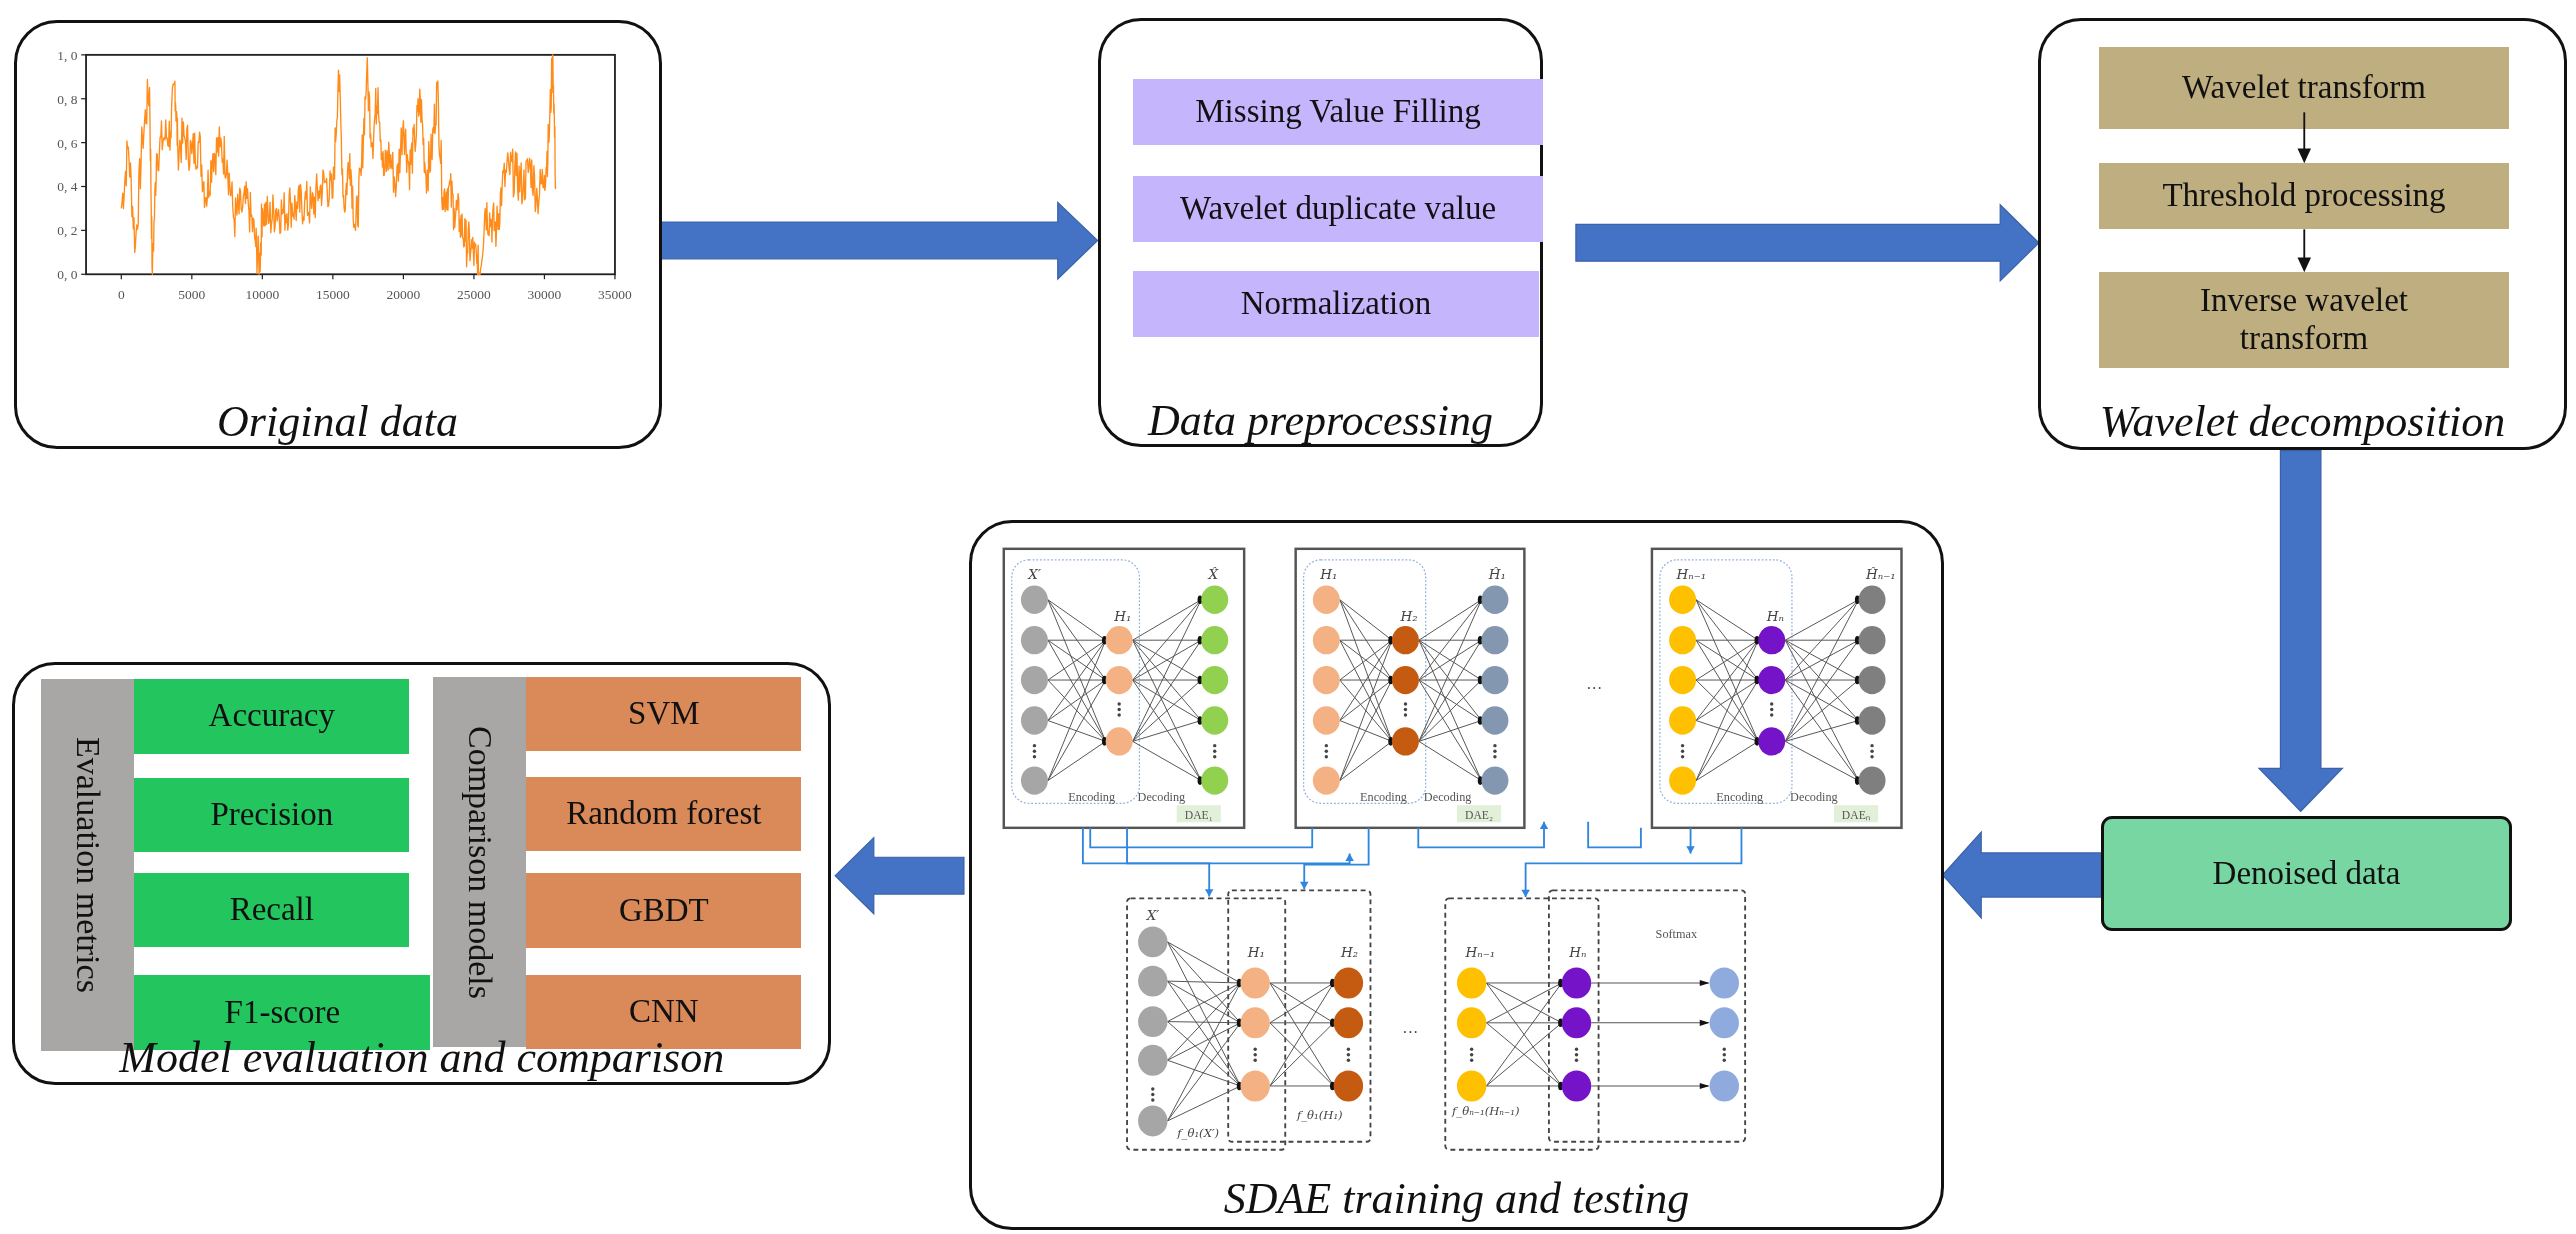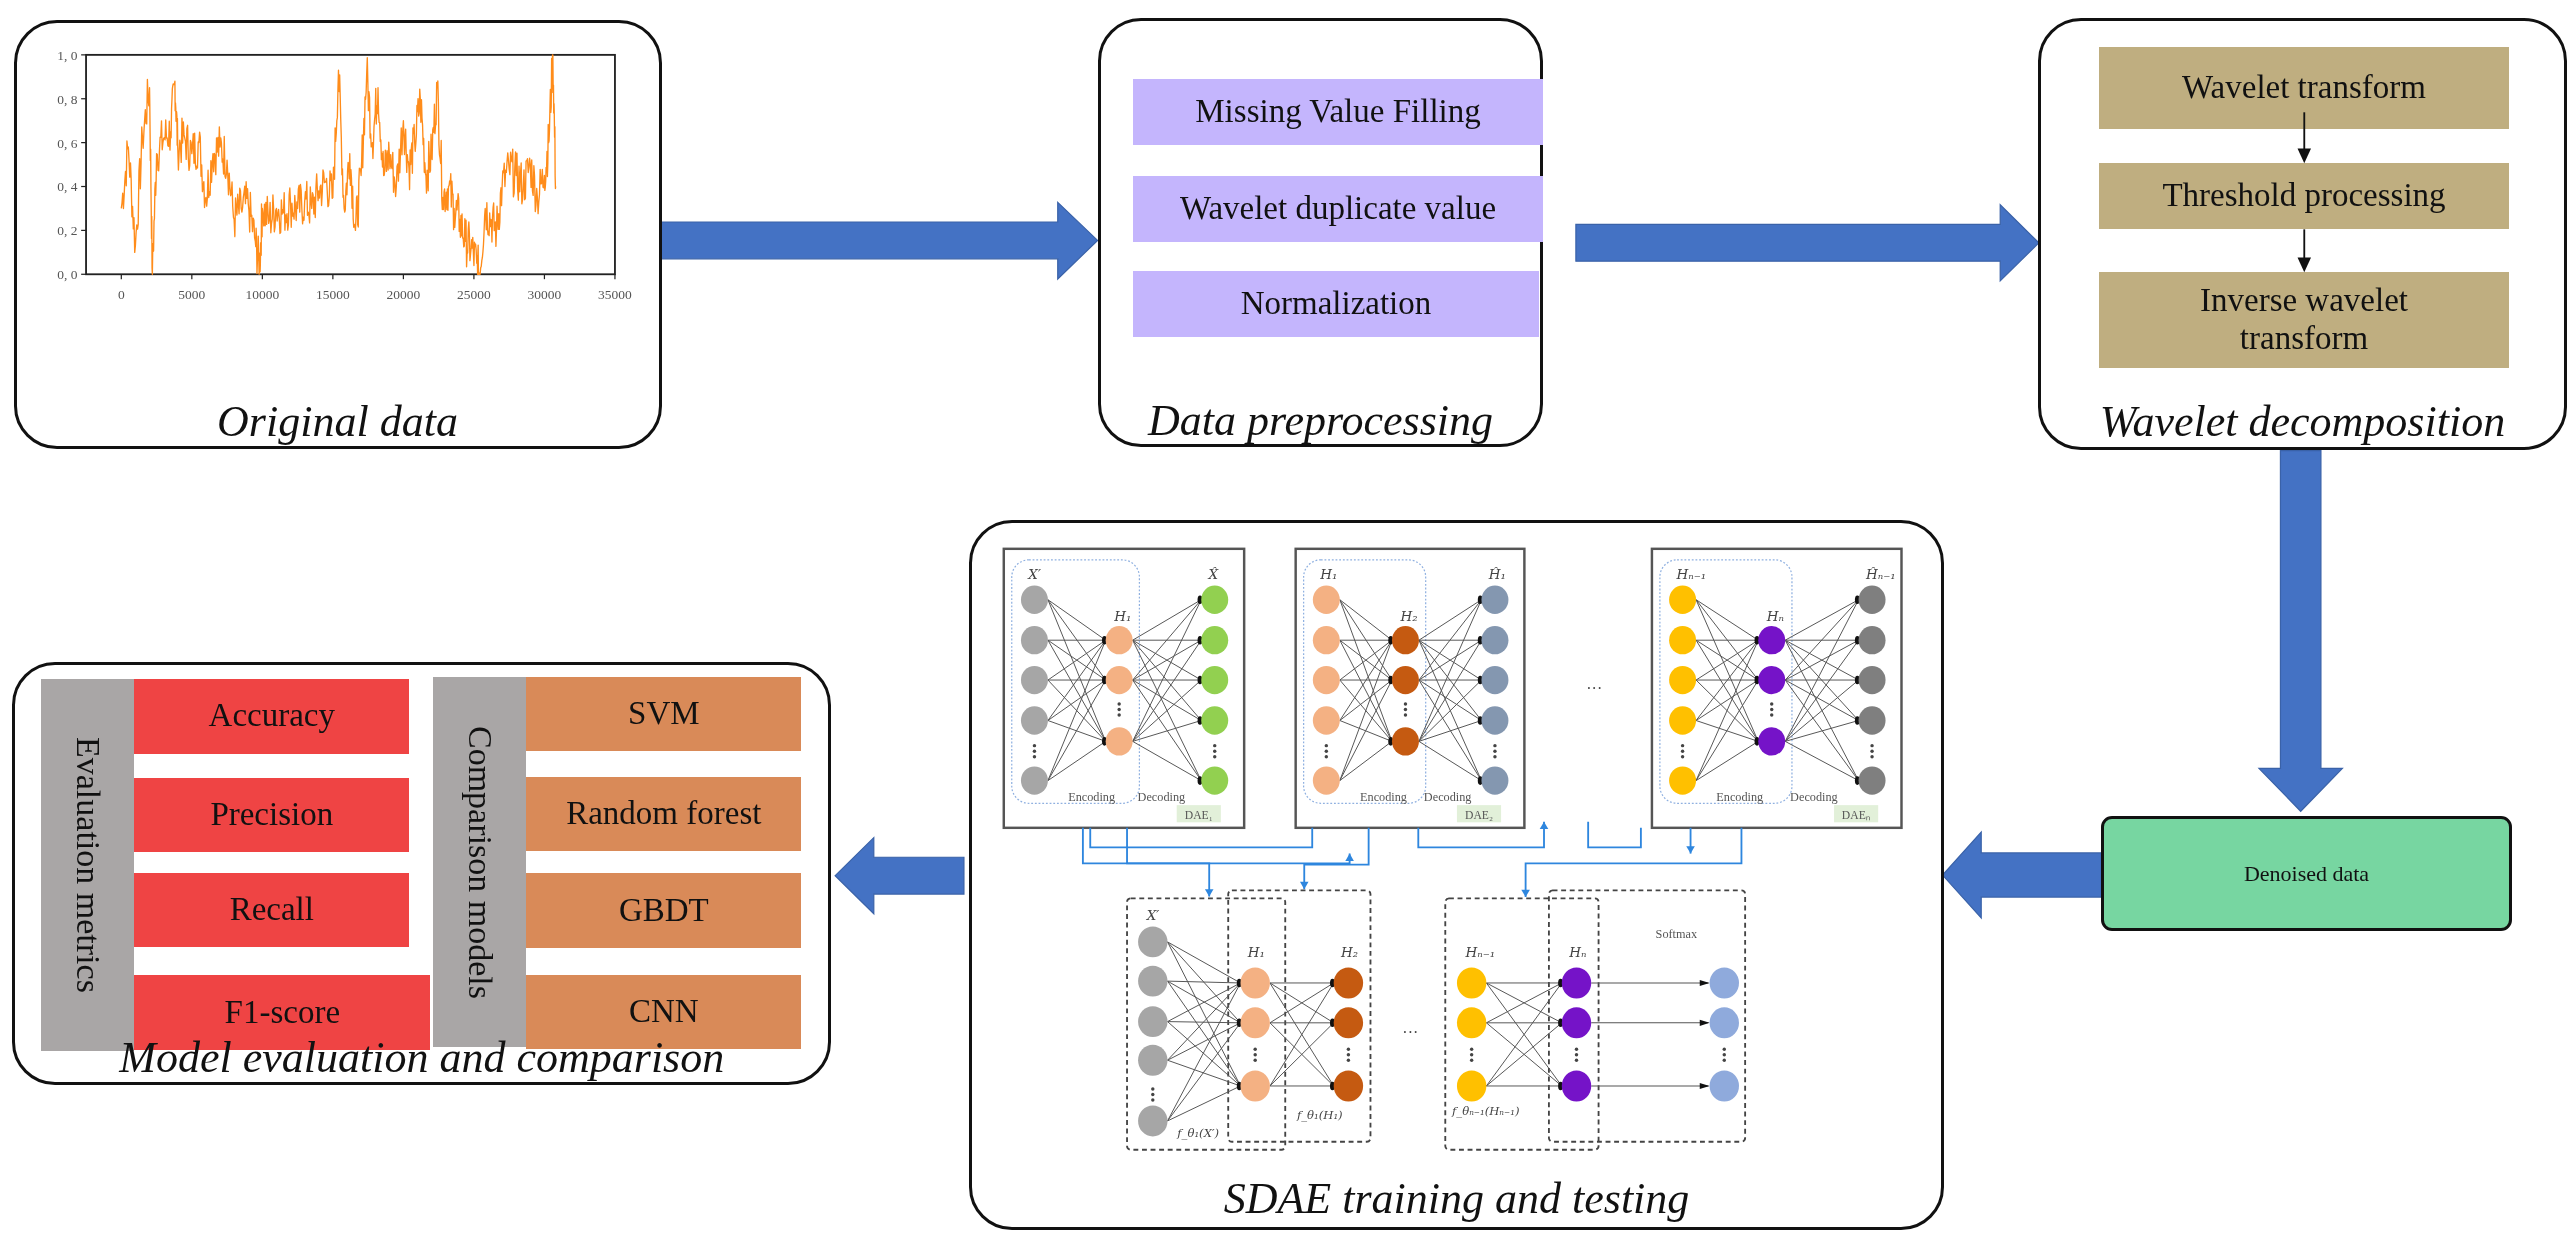--- a/index.html
+++ b/index.html
@@ -4,27 +4,27 @@
 <style>
   html, body { margin:0; padding:0; background:#ffffff; }
   body { width:2576px; height:1235px; position:relative; overflow:hidden;
          font-family:"Liberation Serif","DejaVu Serif",serif; color:#111; }
   .panel { position:absolute; border:3.1px solid #111; border-radius:43px; background:#fff; box-sizing:border-box; }
   .caption { position:absolute; left:0; right:0; text-align:center; font-size:44px; color:#111;font-style:italic; }
   .box { position:absolute; display:flex; align-items:center; justify-content:center; text-align:center;
          font-size:33px; color:#111; box-sizing:border-box; line-height:1.15; }
   .prep { background:#c4b5fd; }
   .wave { background:#bfae80; }
-  .metric { background:#ef4444; }
+  .metric { background:#22c55e; }
   .model { background:#d98a58; }
   .sidebar-label { position:absolute; background:#a9a6a6; display:flex; align-items:center; justify-content:center; }
   .vert { writing-mode:vertical-rl; font-size:34px; color:#111; white-space:nowrap; }
   svg { position:absolute; overflow:visible; }
   .denoised { position:absolute; background:#77d6a1; border:3.1px solid #111; border-radius:11px; box-sizing:border-box;
-              display:flex; align-items:center; justify-content:center; font-size:22px; }
+              display:flex; align-items:center; justify-content:center; font-size:33px; }
   .nn-label { font-family:"DejaVu Serif",serif; font-style:italic; fill:#444; }
   .small-label { font-family:"Liberation Serif",serif; fill:#555; }
 </style>
 </head>
 <body>
 
 <svg style="left:0;top:0;" width="2576" height="1235" viewBox="0 0 4201 2014">
 
   <polygon fill="#4472c4" stroke="#3a62a8" stroke-width="2" points="1078,362 1725,362 1725,330 1790,392 1725,455 1725,422 1078,422"></polygon>
 

